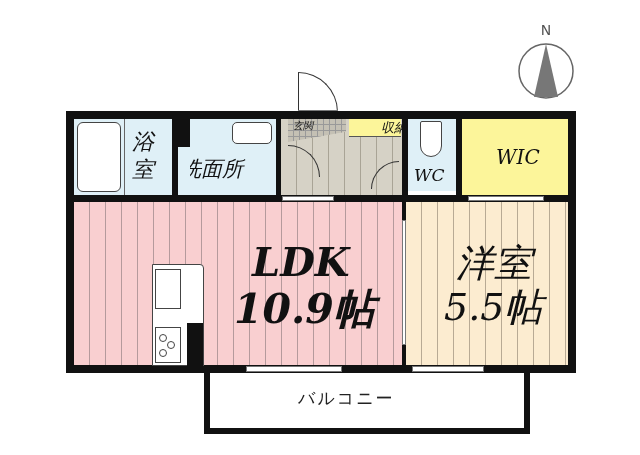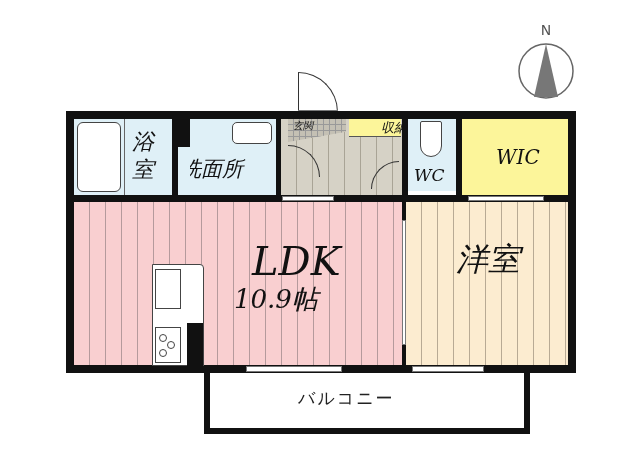--- a/index.html
+++ b/index.html
@@ -2,21 +2,21 @@
 <html><head>
   <meta charset="utf-8">
   <style>
     html, body { margin:0; padding:0; }
     body { width:640px; height:455px; background:#ffffff; position:relative; overflow:hidden;
            font-family: "DejaVu Serif", "Liberation Serif", serif; }
     .abs { position:absolute; }
     .wall { position:absolute; background:#111; }
     .room { position:absolute; }
     .stripes-pink { background-color:#f9cfd0;
-      background-image: repeating-linear-gradient(90deg, transparent 0, transparent 15px, #b59a9c 15px, #b59a9c 16px); }
+      background-image: repeating-linear-gradient(90deg, transparent 0, transparent 15px, #b59a9c 15px, #b59a9c 16px); font-weight: bold; }
     .stripes-cream { background-color:#fcecd0;
       background-image: repeating-linear-gradient(90deg, transparent 0, transparent 15px, #b8aa94 15px, #b8aa94 16px); }
     .stripes-gray { background-color:#d6d2c6;
       background-image: repeating-linear-gradient(90deg, transparent 0, transparent 15px, #a9a496 15px, #a9a496 16px); }
     .label { position:absolute; font-style:italic; color:#111; white-space:nowrap; font-family:"DejaVu Serif", serif; }
     .window { position:absolute; background:#fff; border:1px solid #777; box-sizing:border-box; }
     .fixture { position:absolute; background:#fff; border:1.5px solid #444; box-sizing:border-box; }
     .door-arc { position:absolute; border:1.5px solid #333; box-sizing:border-box; }
   </style>
 </head>
@@ -78,38 +78,39 @@
 <div class="room" style="left:462px;top:119px;width:106px;height:76px;background:#fcf59a;">
   <div class="label" style="left:34px;top:26px;font-size:20px;">WIC</div>
 </div>
 
 <div class="wall" style="left:66px;top:195px;width:510px;height:7px;"></div>
 <div class="window" style="left:282px;top:196px;width:52px;height:5px;"></div>
 <div class="window" style="left:468px;top:196px;width:76px;height:5px;"></div>
 
 <div class="room stripes-pink" style="left:74px;top:202px;width:328px;height:163px;">
   <div class="label" style="left:178px;top:36px;font-size:40px;">LDK</div>
-  <div class="label" style="left:160px;top:80px;font-size:26px;text-align:right;">10.9帖</div>
+  <div class="label" style="left:160px;top:80px;font-size:41px;text-align:right;">10.9帖</div>
   <div class="fixture" style="left:78px;top:62px;width:52px;height:102px;border-radius:0 4px 0 0;">
     <div class="fixture" style="left:2px;top:4px;width:26px;height:40px;"></div>
     <div class="fixture" style="left:2px;top:62px;width:26px;height:36px;">
       <svg width="24" height="34" viewBox="0 0 24 34" style="position:absolute;left:0;top:0;">
         <circle cx="7" cy="10" r="3.5" fill="none" stroke="#444"></circle>
         <circle cx="15" cy="17" r="3.5" fill="none" stroke="#444"></circle>
         <circle cx="7" cy="25" r="3.5" fill="none" stroke="#444"></circle>
       </svg>
     </div>
     <div class="abs" style="left:34px;top:58px;width:16px;height:44px;background:#111;"></div>
   </div>
 </div>
 <div class="wall" style="left:402px;top:202px;width:4px;height:163px;"></div>
 <div class="window" style="left:402px;top:220px;width:4px;height:125px;"></div>
 
 <div class="room stripes-cream" style="left:406px;top:202px;width:162px;height:163px;">
-  <div class="label" style="left:50px;top:36px;font-size:32px;">洋室</div>
+  <div class="label" style="left:50px;top:36px;font-size:38px;">洋室</div>
+  <div class="label" style="left:38px;top:80px;font-size:38px;">5.5帖</div>
 </div>
 
 <div class="window" style="left:246px;top:366px;width:96px;height:6px;"></div>
 <div class="window" style="left:412px;top:366px;width:72px;height:6px;"></div>
 
 <div class="wall" style="left:204px;top:373px;width:6px;height:60px;"></div>
 <div class="wall" style="left:524px;top:373px;width:6px;height:60px;"></div>
 <div class="wall" style="left:204px;top:428px;width:326px;height:6px;"></div>
 <div class="room" style="left:210px;top:373px;width:314px;height:38px;background:#fff;">
   <div class="abs" style="left:88px;top:14px;font-size:17px;color:#222;font-family:'DejaVu Sans',sans-serif;letter-spacing:2px;">バルコニー</div>

